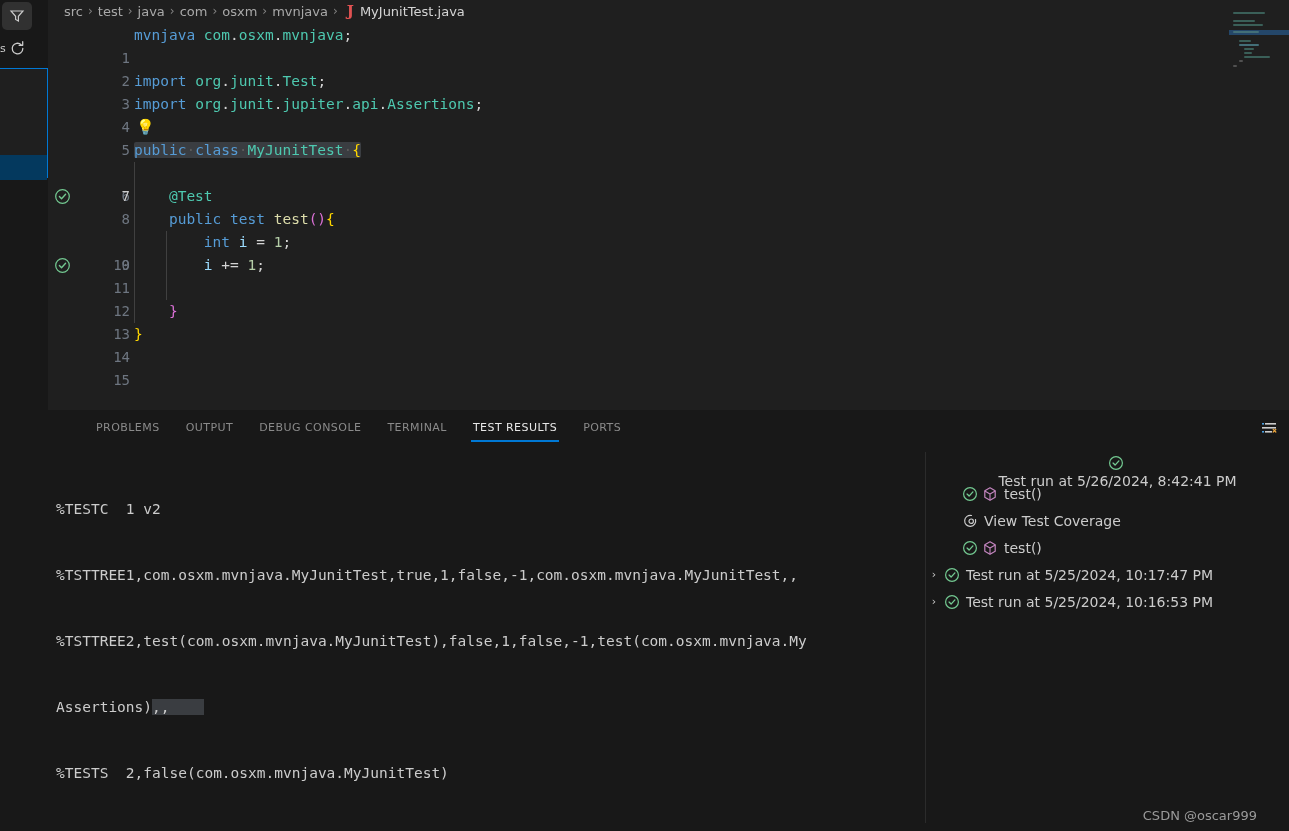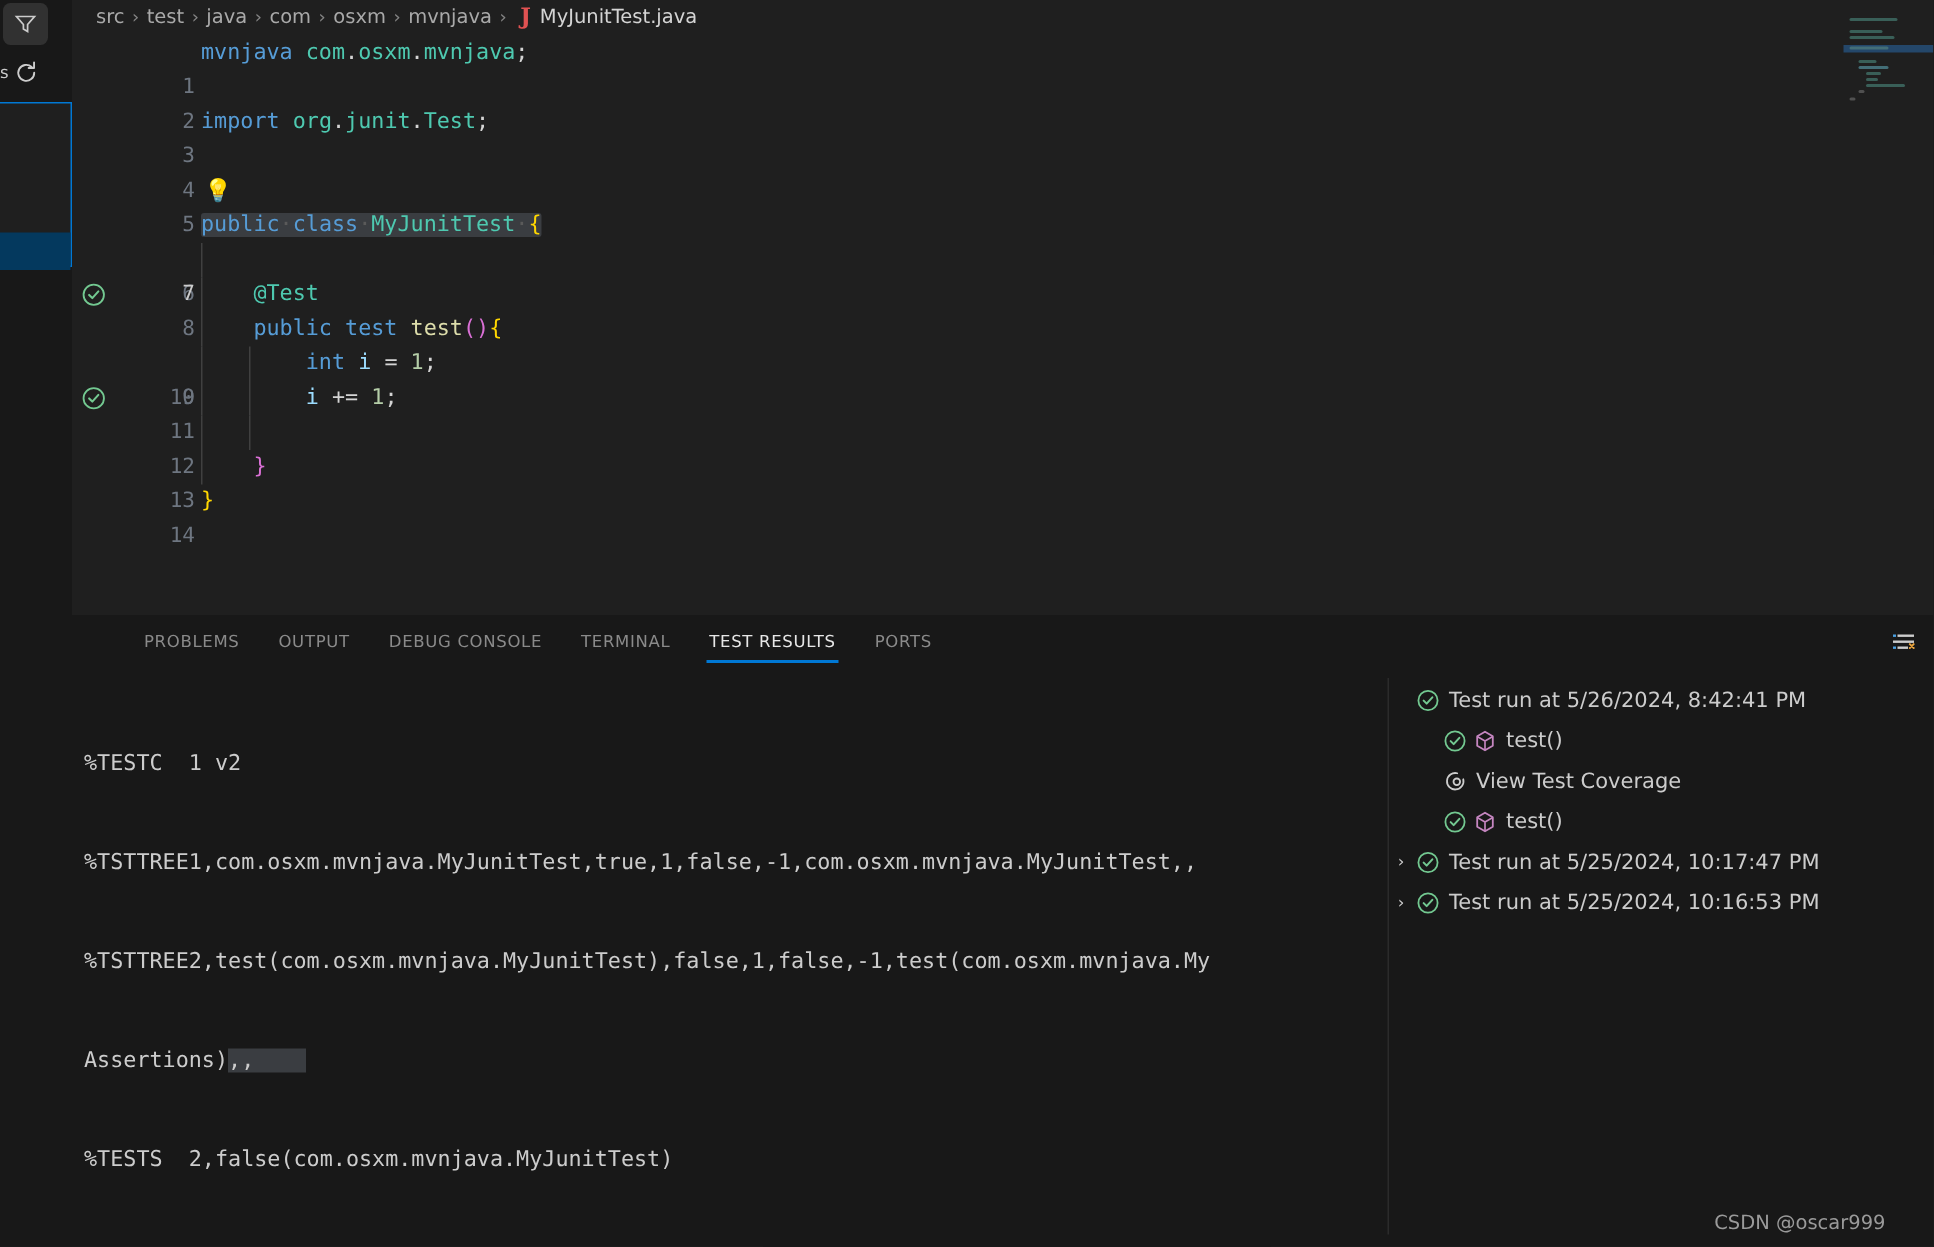--- a/index.html
+++ b/index.html
@@ -280,21 +280,21 @@
     color: #cccccc;
     font-size: 11px;
     flex: 0 0 16px;
   }
   .res-icon {
     width: 20px;
     display: flex; align-items: center; justify-content: center;
     flex: 0 0 20px;
   }
   .res-label { padding-left: 4px; }
-  .indent-1 { padding-left: 16px; }
+  .indent-1 { padding-left: 16px; flex-direction: column; }
   .indent-2 { padding-left: 34px; }
 
   .watermark {
     position: absolute;
     right: 32px; bottom: 8px;
     font-size: 13px;
     color: #9a9a9a;
     font-family: "DejaVu Sans", sans-serif;
   }
   svg { display: block; }
@@ -352,20 +352,21 @@
         <span class="lineno">2</span>
       </div>
 
       <div class="code-row">
         <span class="lineno">3</span>
         <span class="code-text"><span class="kw">import</span> <span class="pkg">org</span><span class="op">.</span><span class="pkg">junit</span><span class="op">.</span><span class="type">Test</span><span class="op">;</span></span>
       </div>
 
       <div class="code-row">
         <span class="lineno">4</span>
+        <span class="code-text"><span class="kw">import</span> <span class="pkg">org</span><span class="op">.</span><span class="pkg">junit</span><span class="op">.</span><span class="pkg">jupiter</span><span class="op">.</span><span class="pkg">api</span><span class="op">.</span><span class="type">Assertions</span><span class="op">;</span></span>
       </div>
 
       <div class="code-row">
         <span class="lineno">5</span>
         <span class="bulb">💡</span>
       </div>
 
       <div class="code-row">
         <span class="gutter-icon">
           <svg width="17" height="17" viewBox="0 0 16 16">
@@ -424,20 +425,23 @@
         <span class="lineno">13</span>
         <span class="ind-guide"></span>
         <span class="code-text">    <span class="br-p">}</span></span>
       </div>
 
       <div class="code-row">
         <span class="lineno">14</span>
         <span class="code-text"><span class="br-y">}</span></span>
       </div>
 
+      <div class="code-row">
+        <span class="lineno">15</span>
+      </div>
 
     </div>
 
     <div class="minimap">
       <div class="mm-line" style="left:4px;  top:0px;  width:32px; background:#3f6b63;"></div>
       <div class="mm-line" style="left:4px;  top:8px;  width:22px; background:#3f6b63;"></div>
       <div class="mm-line" style="left:4px;  top:12px; width:30px; background:#3f6b63;"></div>
       <div class="mm-sel" style="top:18px;"></div>
       <div class="mm-line" style="left:4px;  top:19px; width:26px; background:#4a7d88;"></div>
       <div class="mm-line" style="left:10px; top:28px; width:12px; background:#3f6b63;"></div>

